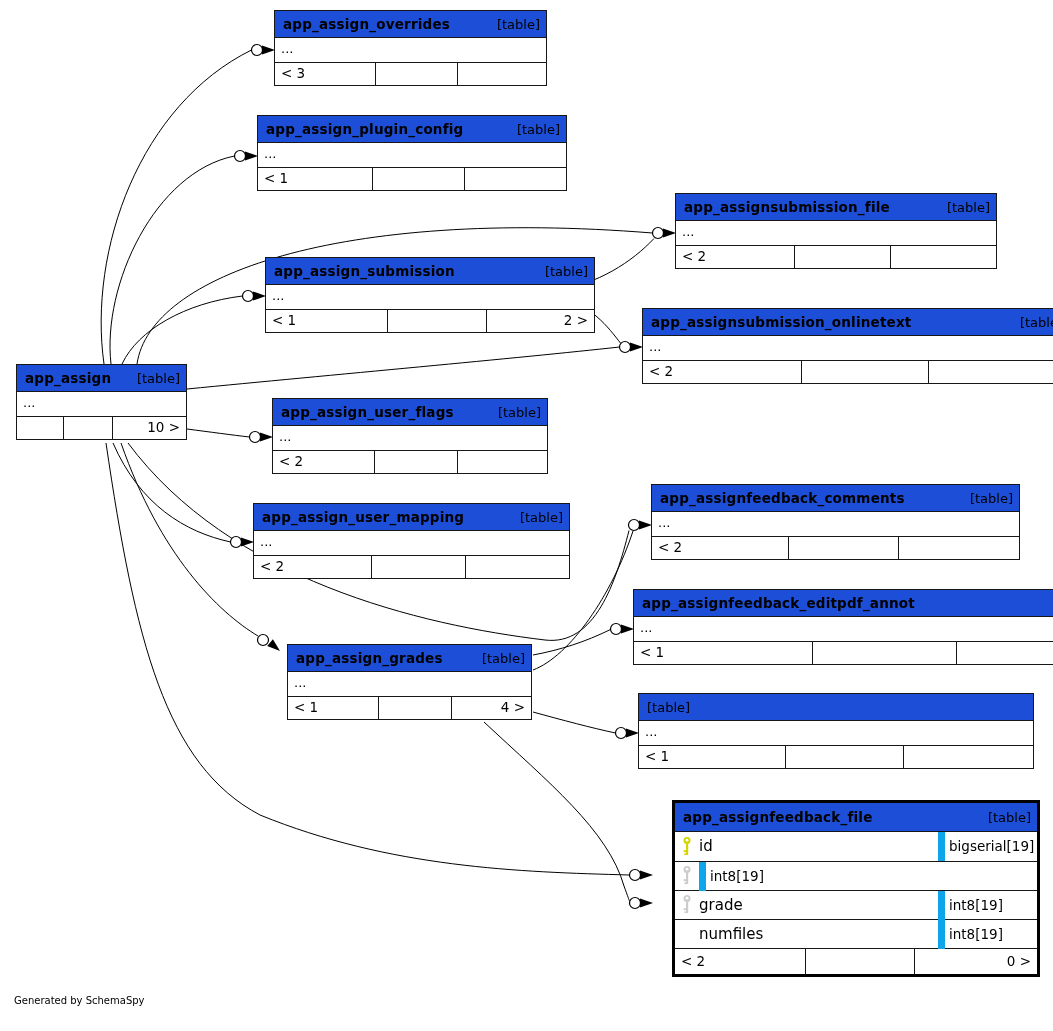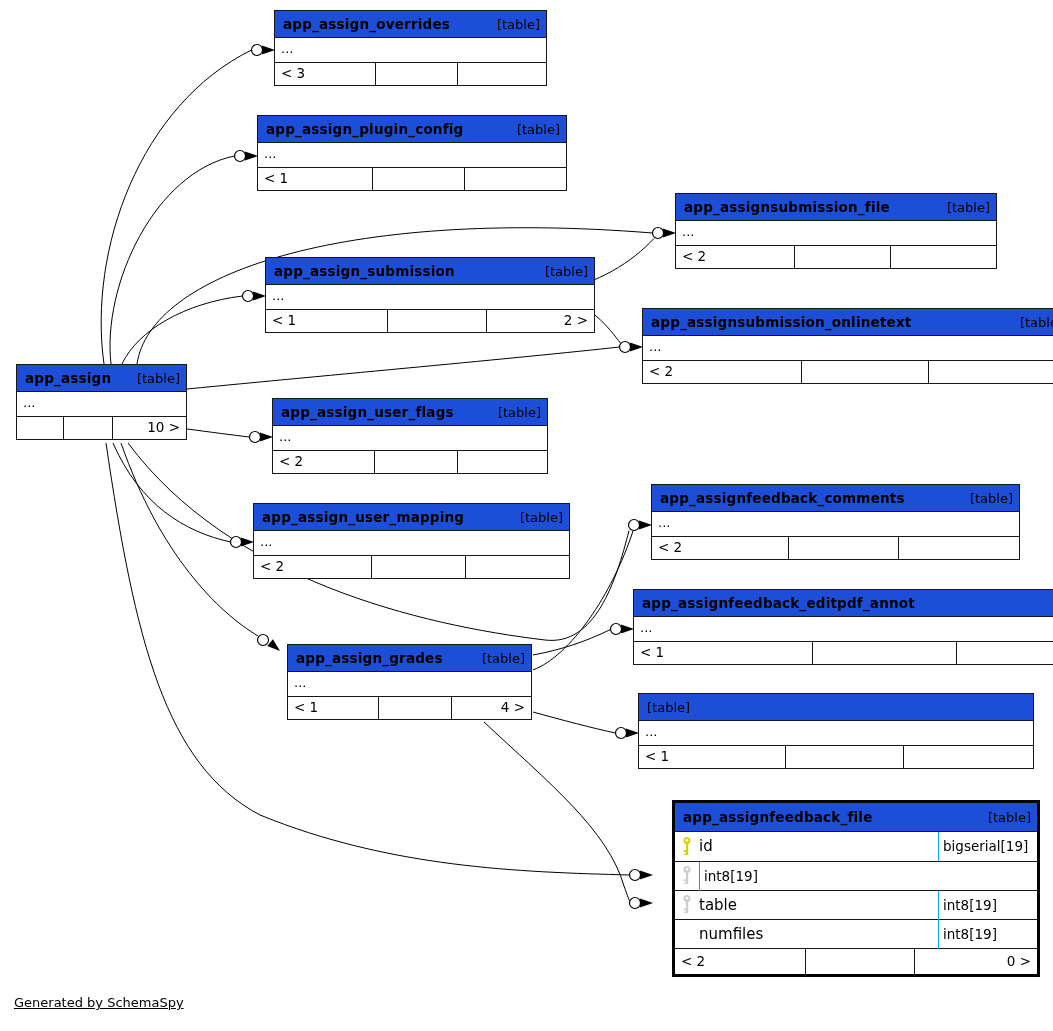--- a/index.html
+++ b/index.html
@@ -22,31 +22,31 @@
   .tbl.assign .fc.c2{width:28.5%;}
   .tbl.assign .fc.c3{width:44%;}
   
   .tbl.main{border:3px solid #000000;}
   .tbl.main .hdr{height:29px;line-height:29px;}
   .colrow{height:29px;display:flex;border-top:1px solid #171717;box-sizing:border-box;align-items:center;}
   .colrow{border-top:1px solid #171717;}
   .mainrows .colrow:first-child{border-top:none;}
   .keycell{width:24px;display:flex;justify-content:center;align-items:center;}
   .namecell{flex:1;font-size:15px;line-height:29px;white-space:nowrap;}
-  .typecell{width:99px;border-left:1px solid #0ea5e9;font-size:13.5px;line-height:29px;padding-left:4px;box-sizing:border-box;white-space:nowrap;}
+  .typecell{width:99px;border-left:7px solid #0ea5e9;font-size:13.5px;line-height:29px;padding-left:4px;box-sizing:border-box;white-space:nowrap;}
   .mainftr{height:26px;display:flex;border-top:1px solid #171717;box-sizing:border-box;}
   .mainftr .fc{line-height:25px;}
   .mainftr .fc.c1{width:36%;}
   .mainftr .fc.c2{width:30%;}
   .mainftr .fc.c3{width:34%;}
   .key-primary .khead{fill:#d4d400;}
   .key-primary .kstem{fill:#d4d400;}
   .key-foreign .khead{fill:#cccccc;}
   .key-foreign .kstem{fill:#cccccc;}
-  #footer-note{position:absolute;left:14px;top:995px;font-size:13px;z-index:2;text-decoration:underline;}
+  #footer-note{position:absolute;left:14px;top:995px;font-size:10px;z-index:2;}
   path.rel{fill:none;stroke:#000;stroke-width:1;}
   circle.ep{fill:#fff;stroke:#000;stroke-width:1.2;}
   polygon.ar{fill:#000;stroke:none;}
 </style>
 </head>
 <body>
 
 <div id="canvas">
 
   <svg class="wires" width="1053" height="1031" viewBox="0 0 1053 1031">
@@ -313,21 +313,21 @@
       <div class="colrow">
         <span class="keycell">
           <svg class="key-foreign" width="12" height="22" viewBox="0 0 12 22">
             <circle class="khead" cx="6" cy="4.6" r="3.5"></circle>
             <circle cx="6" cy="4.2" r="1.4" fill="#ffffff"></circle>
             <rect class="kstem" x="5" y="7.5" width="2.2" height="11.5"></rect>
             <rect class="kstem" x="2.6" y="14.2" width="2.6" height="1.9"></rect>
             <rect class="kstem" x="3.4" y="17.4" width="1.8" height="1.7"></rect>
           </svg>
         </span>
-        <span class="namecell">table</span>
+        <span class="namecell">grade</span>
         <span class="typecell">int8[19]</span>
       </div>
       <div class="colrow">
         <span class="keycell"></span>
         <span class="namecell">numfiles</span>
         <span class="typecell">int8[19]</span>
       </div>
     </div>
     <div class="mainftr">
       <div class="fc c1">&lt; 2</div>

